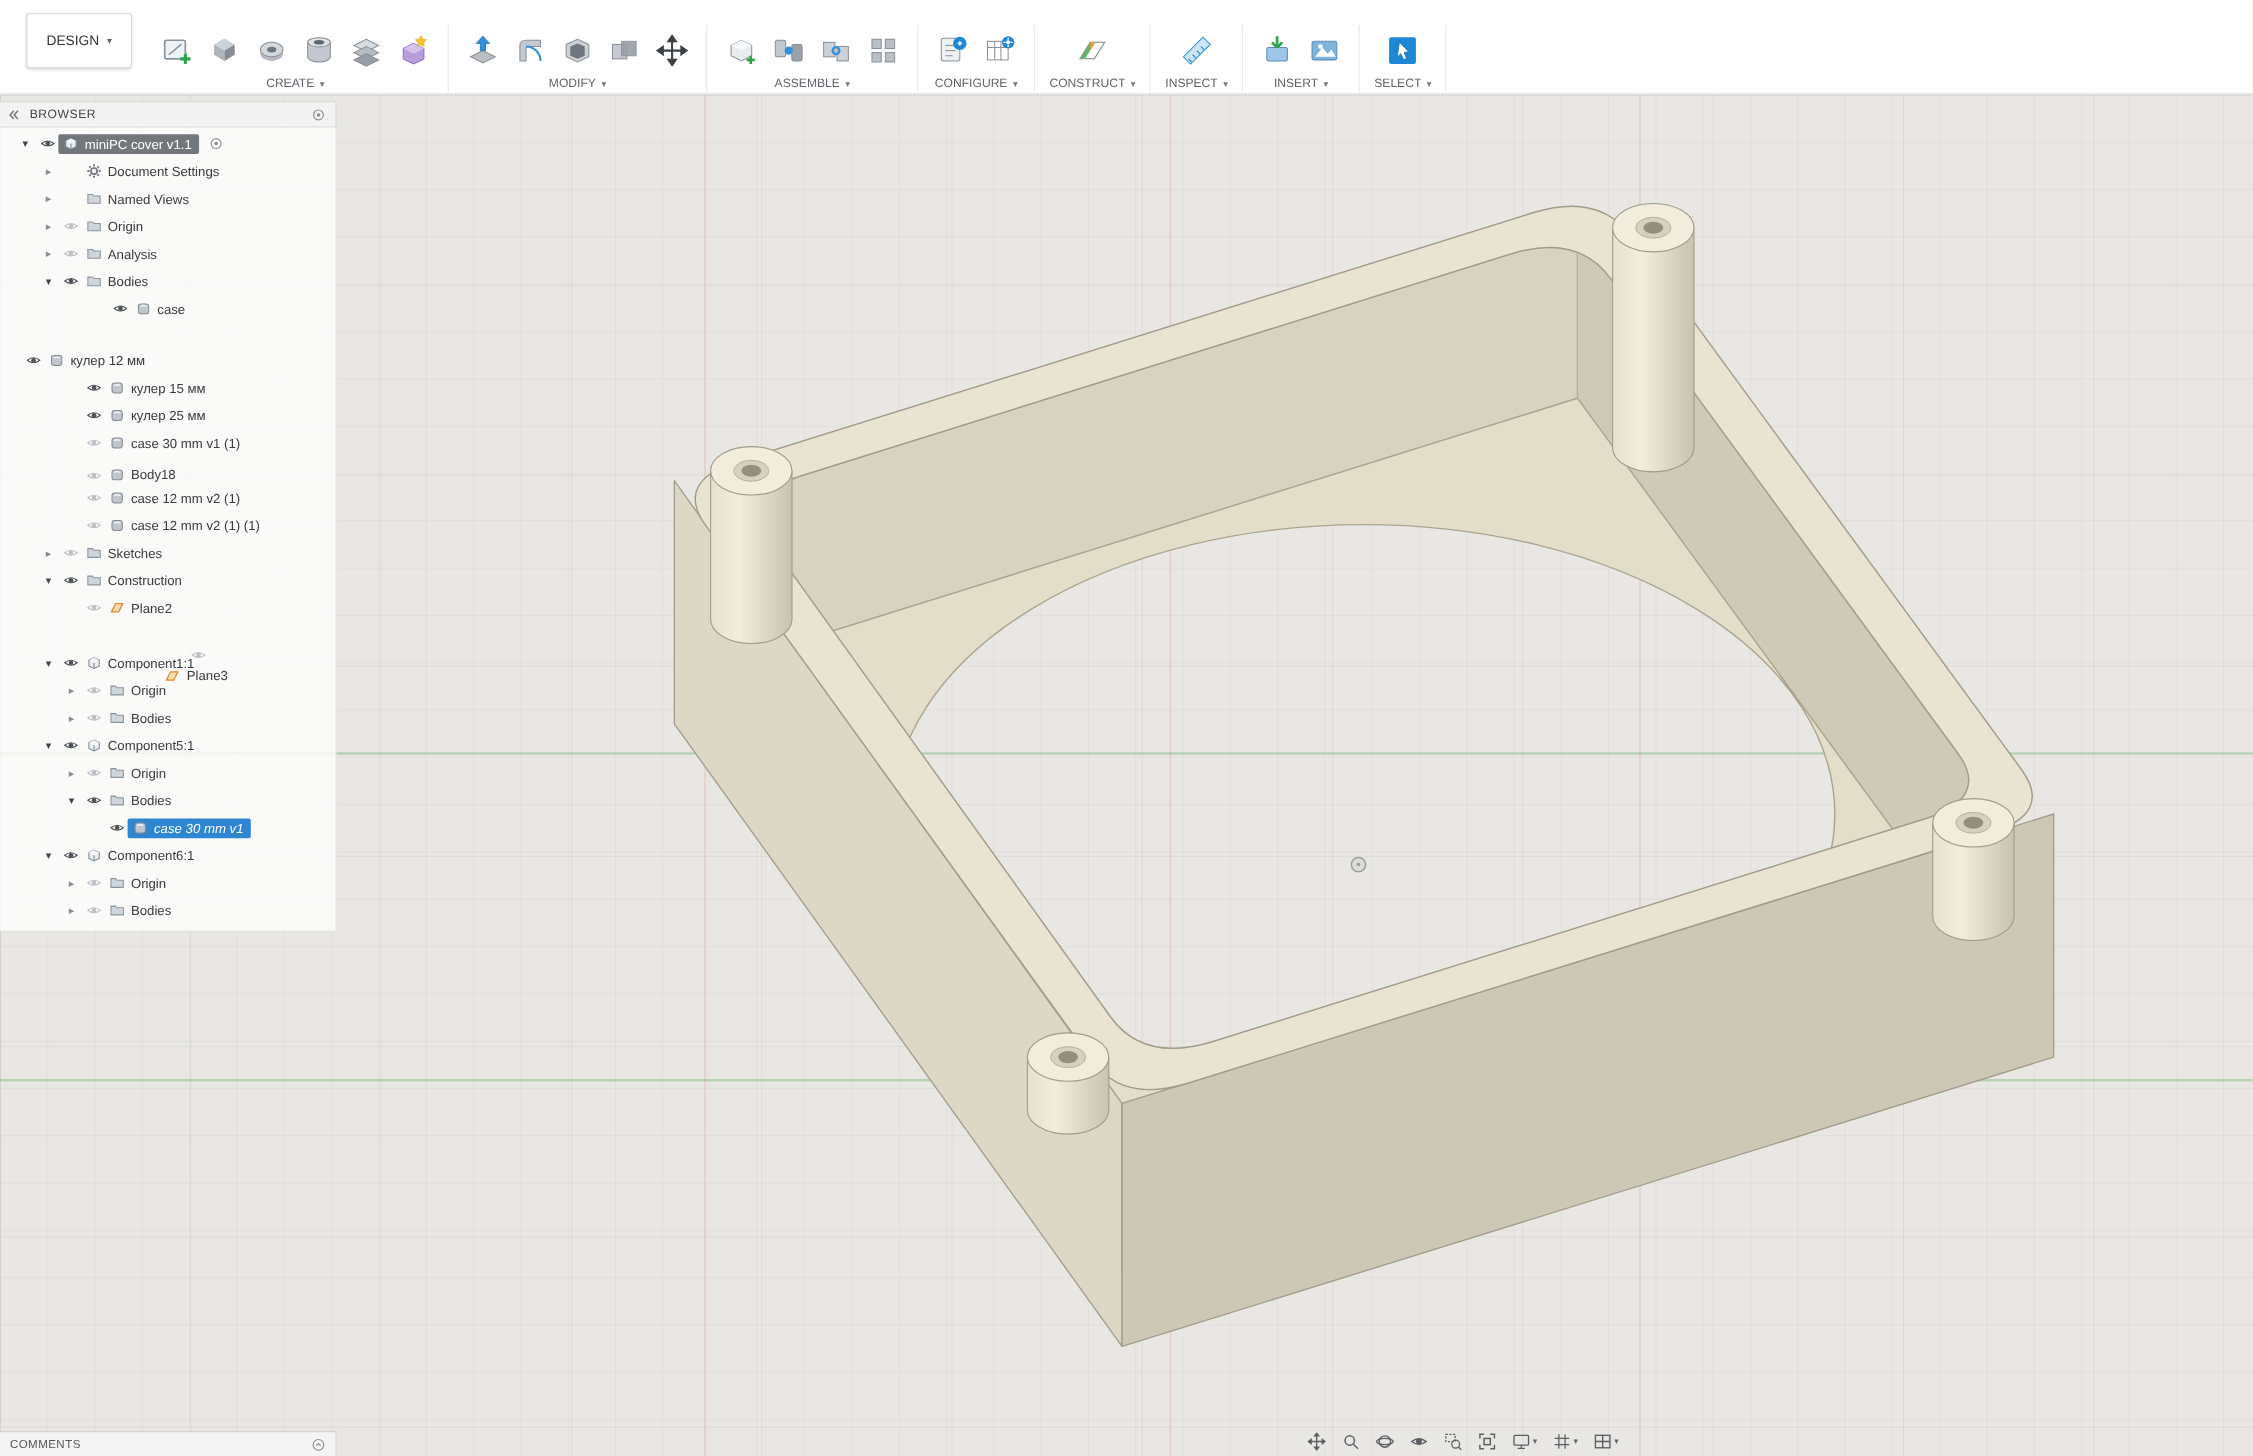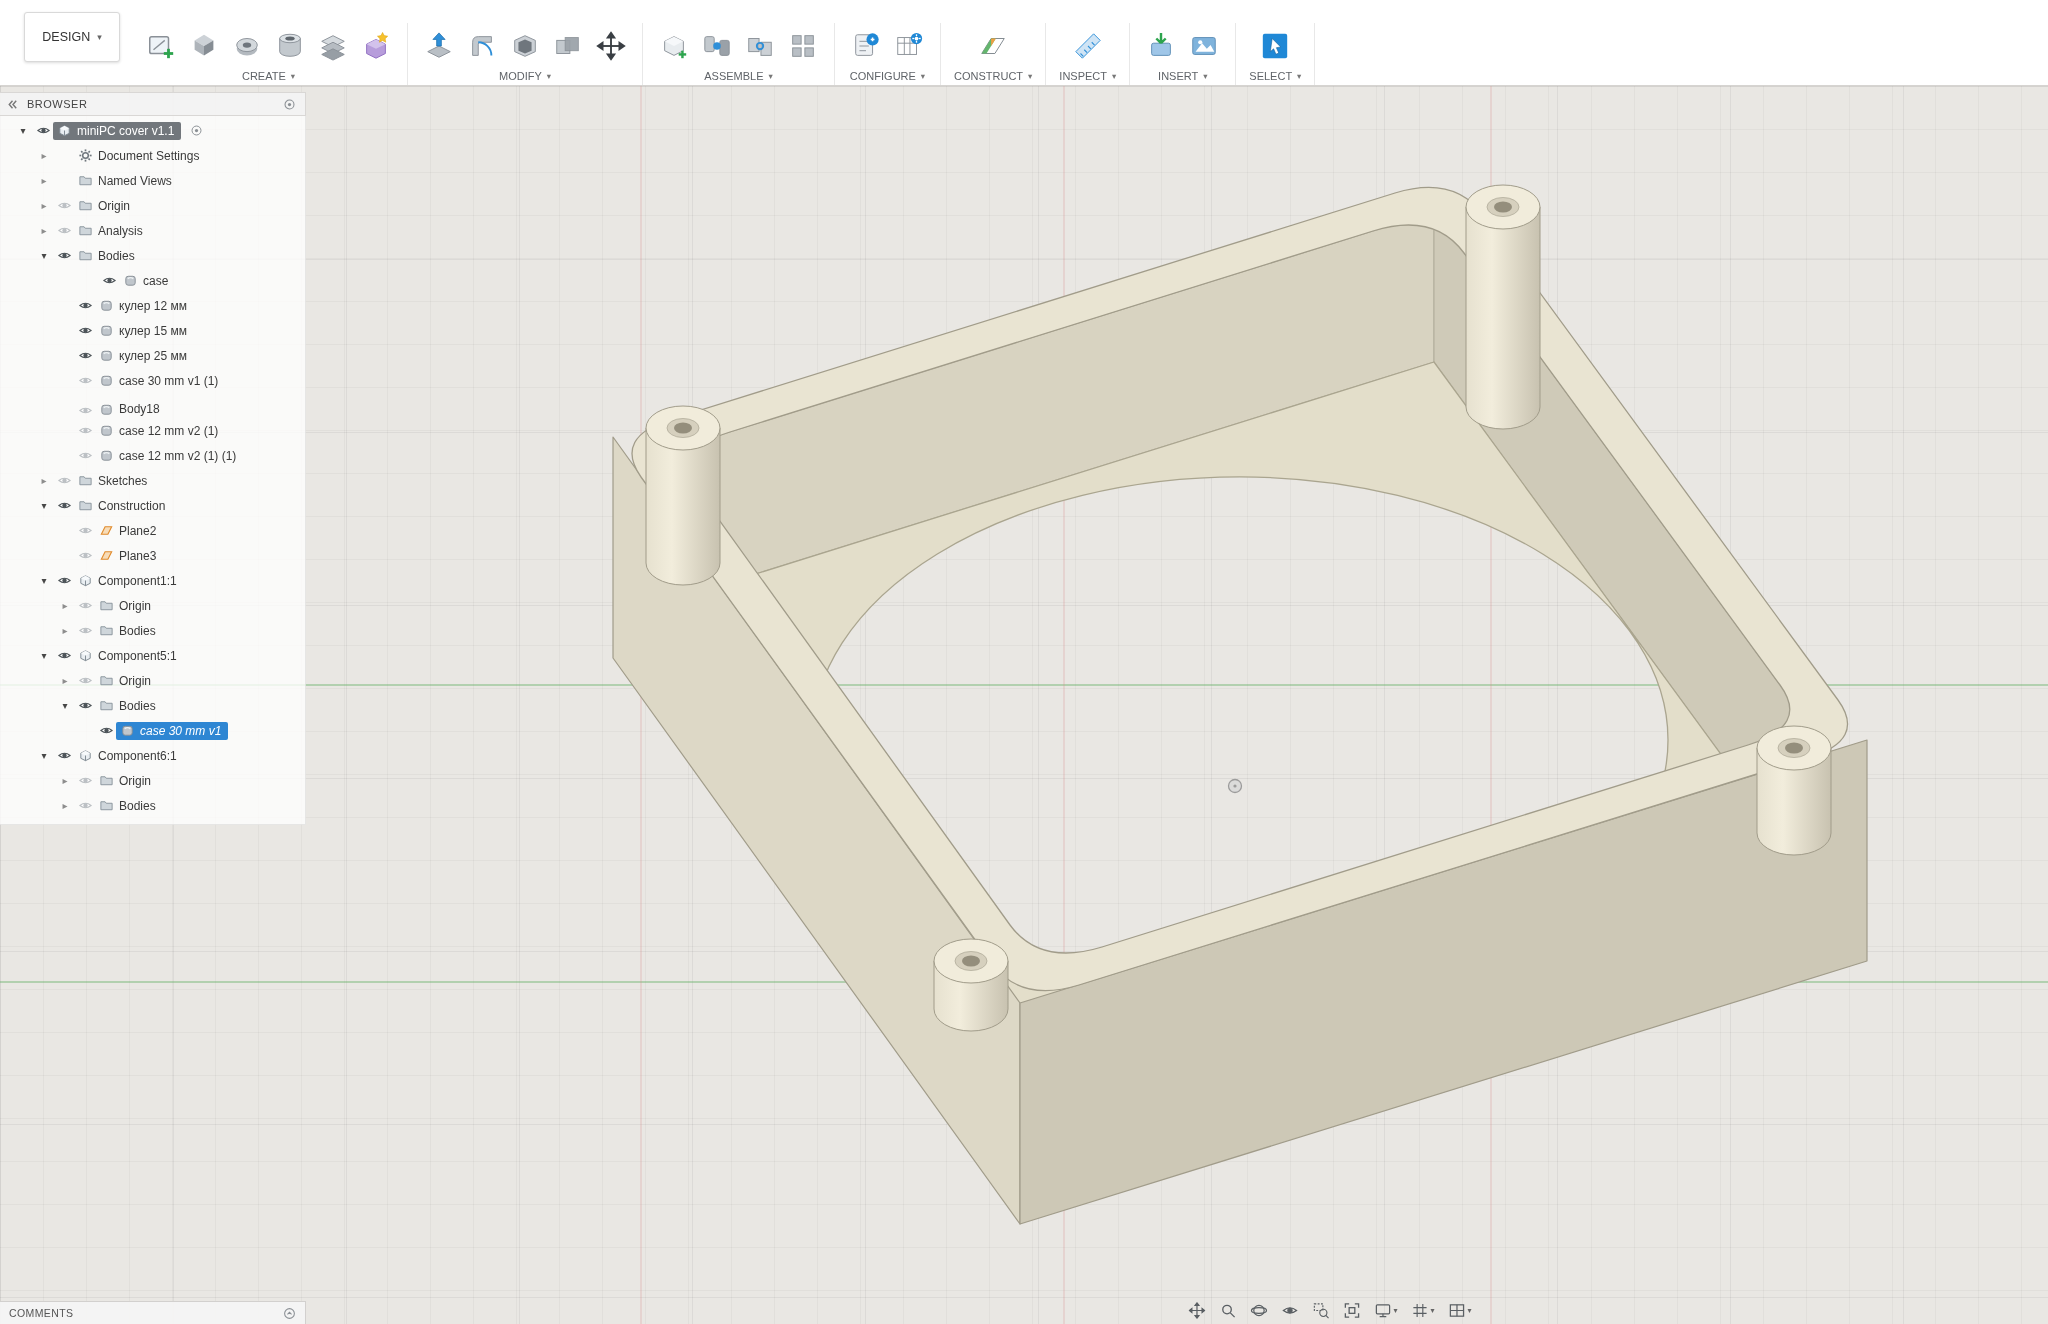--- a/index.html
+++ b/index.html
@@ -523,21 +523,21 @@
           <span class="hl">
             <span class="slot ticon16">
               <svg viewBox="0 0 16 16">
                 <rect x="3" y="3.5" width="10" height="9.5" rx="2.5" fill="#c0c6cc" stroke="#858d94" stroke-width="1"></rect>
                 <path d="M5 6 q3 -2 6 0" stroke="#eef2f4" stroke-width="1.4" fill="none"></path>
               </svg>
             </span>
             <span class="tlabel">case</span>
           </span>
         </div>
-        <div class="trow" style="padding-left: 55px;">
+        <div class="trow" style=" margin-top: 22px;">
           <span class="slot arrow"></span>
           <span class="slot eye">
             <svg viewBox="0 0 16 16">
               <path d="M2 8 Q8 3.2 14 8 Q8 12.8 2 8 Z" fill="#fff" stroke="#4d5459" stroke-width="1.1"></path>
               <circle cx="8" cy="8" r="2.3" fill="#4d5459"></circle>
             </svg>
           </span>
           <span class="hl">
             <span class="slot ticon16">
               <svg viewBox="0 0 16 16">
@@ -700,21 +700,21 @@
           </span>
           <span class="hl">
             <span class="slot ticon16">
               <svg viewBox="0 0 16 16">
                 <path d="M2.5 12 L6.5 4 H13.5 L9.5 12 Z" fill="#f7dcb8" stroke="#e08b2d" stroke-width="1.2"></path>
               </svg>
             </span>
             <span class="tlabel">Plane2</span>
           </span>
         </div>
-        <div class="trow" style="padding-left: 55px;">
+        <div class="trow" style="padding-left: 55px; flex-direction: column;">
           <span class="slot arrow"></span>
           <span class="slot eye">
             <svg viewBox="0 0 16 16">
               <path d="M2 8 Q8 3.2 14 8 Q8 12.8 2 8 Z" fill="#fff" stroke="#bcc0c4" stroke-width="1.1"></path>
               <circle cx="8" cy="8" r="2.3" fill="#bcc0c4"></circle>
             </svg>
           </span>
           <span class="hl">
             <span class="slot ticon16">
               <svg viewBox="0 0 16 16">

